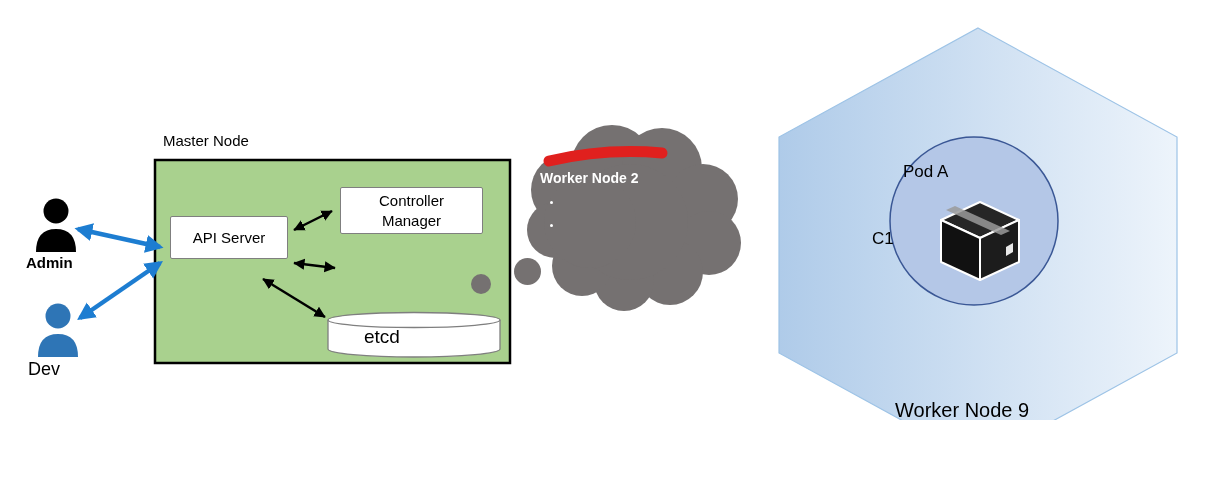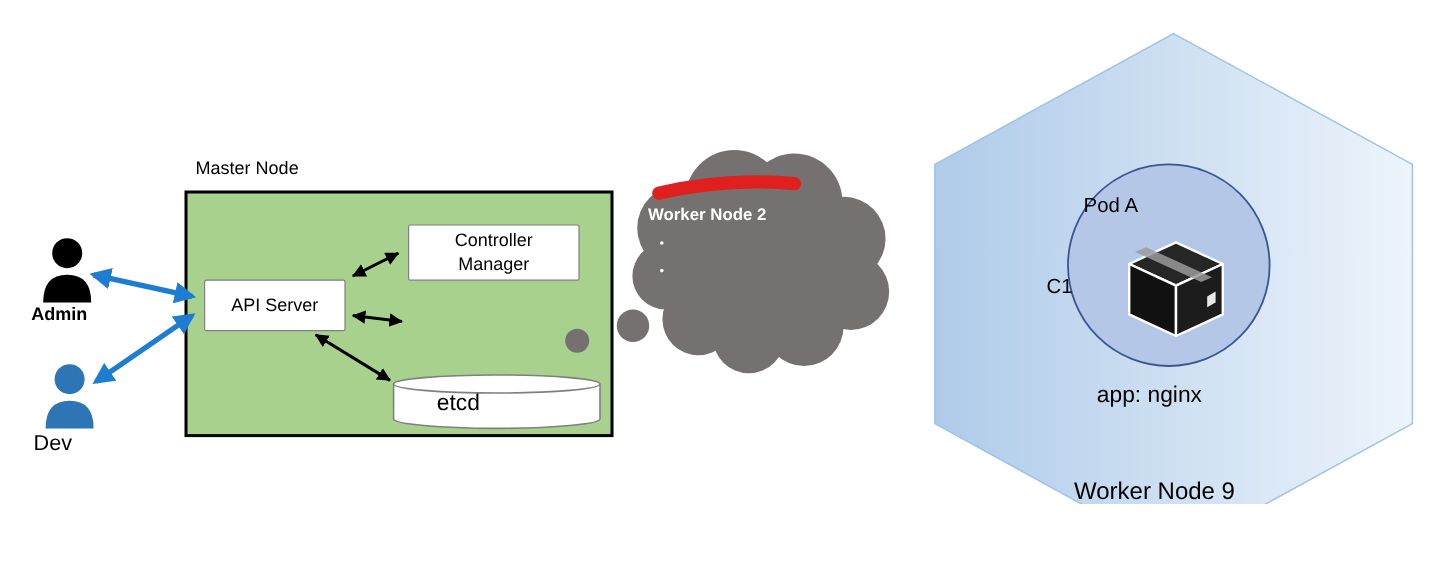--- a/index.html
+++ b/index.html
@@ -23,21 +23,21 @@
     background: #ffffff;
     border: 1px solid #7f7f7f;
     border-radius: 2px;
     display: flex;
     align-items: center;
     justify-content: center;
     text-align: center;
     font-size: 15px;
     line-height: 1.3;
   }
-  .box-api   { left: 170px; top: 233px; width: 116px; height: 41px; align-items: center; }
+  .box-api   { left: 170px; top: 216px; width: 116px; height: 41px; align-items: center; }
   .box-cm    { left: 340px; top: 187px; width: 141px; height: 45px; padding: 0; }
   .box-cm span { display: inline-block; width: 100px; }
   .box-sched { left: 343px; top: 252px; width: 141px; height: 40px; }
 
   .etcd-label  { left: 364px; top: 326px; width: 100px; font-size: 19px; }
   .admin-label { left: 26px;  top: 254px; width: 60px;  font-size: 15px; font-weight: bold; }
   .dev-label   { left: 28px;  top: 359px; width: 60px;  font-size: 18px; }
 
   .cloud-label {
     left: 540px; top: 170px; width: 128px;
@@ -153,16 +153,15 @@
 
   <div class="tdot tdot-large"></div>
   <div class="tdot tdot-small"></div>
 
   <div class="lbl cloud-label center">Worker Node 2</div>
   <div class="cloud-dot cloud-dot-1"></div>
   <div class="cloud-dot cloud-dot-2"></div>
 
   <div class="lbl pod-a-label center">Pod A</div>
   <div class="lbl c1-label center">C1</div>
-  <div class="lbl app-label center">app: nginx</div>
   <div class="lbl wn1-label center">Worker Node 9</div>
 
 </div>
 
 </body></html>

